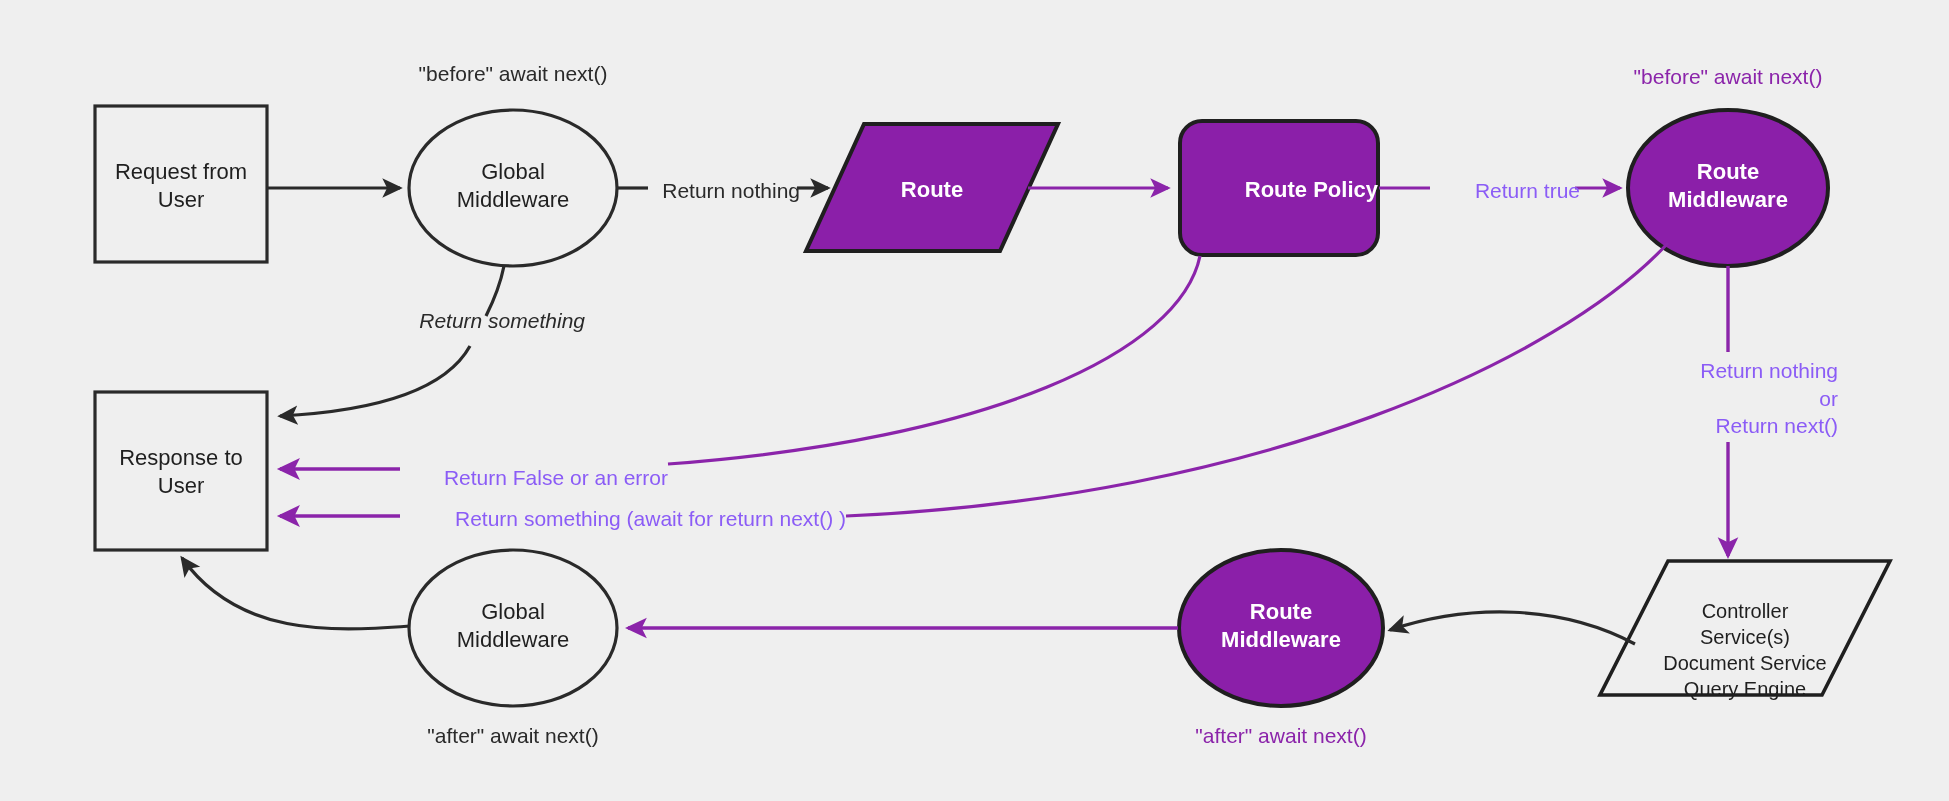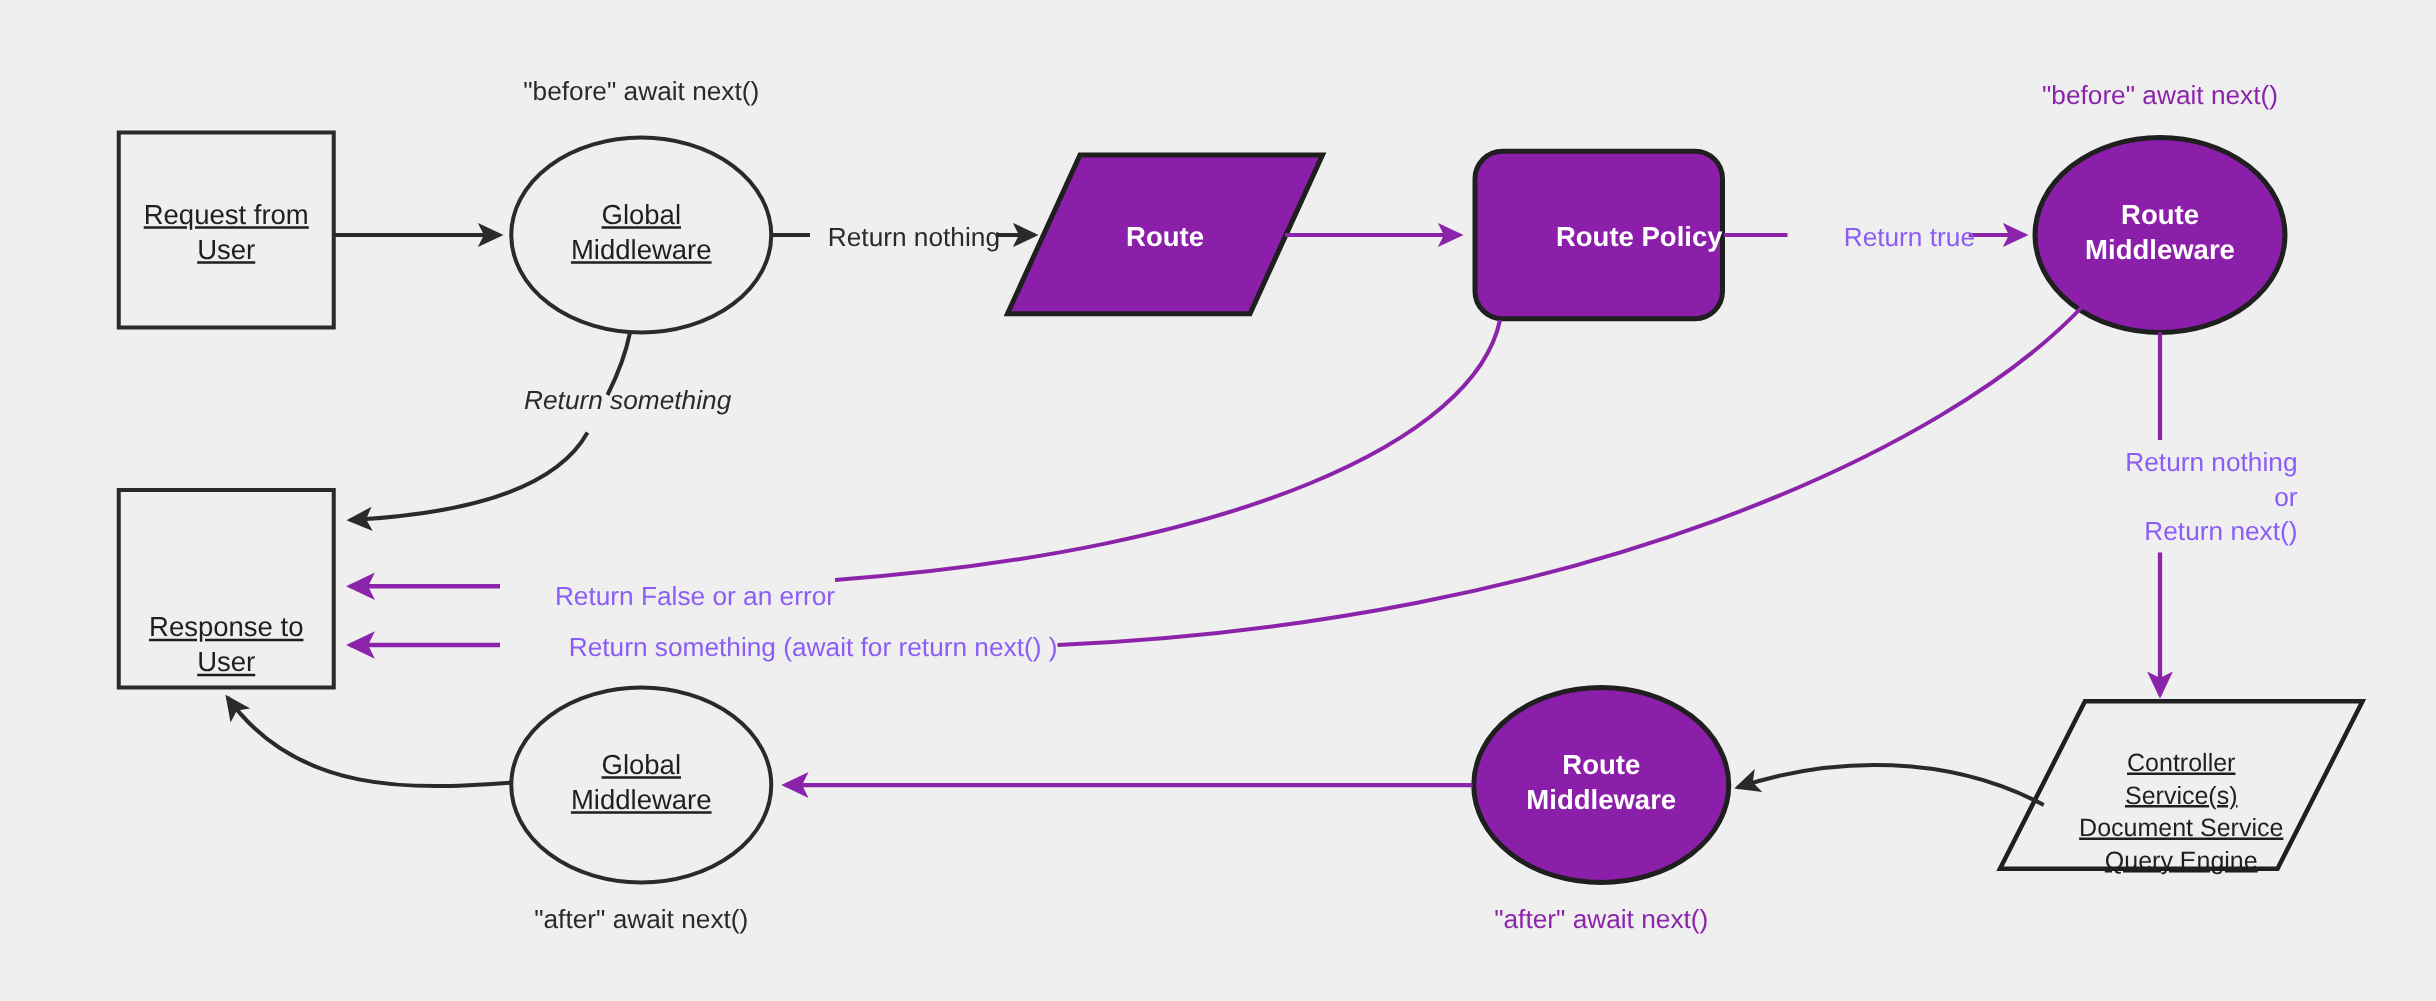--- a/index.html
+++ b/index.html
@@ -12,21 +12,21 @@
     position:relative;
   }
   #canvas{position:absolute;left:0;top:0;width:1949px;height:801px;}
   .node-label{
     position:absolute;
     text-align:center;
     pointer-events:none;
     line-height:1.28;
     white-space:pre-line;
   }
-  .dark-text{color:#1f1f1f;font-size:22px;font-weight:400;text-decoration:underline;}
+  .dark-text{color:#1f1f1f;font-size:22px;font-weight:400;}
   .white-bold{color:#ffffff;font-size:22px;font-weight:700;}
   .edge-label{
     position:absolute;
     text-align:right;
     font-size:21px;
     line-height:1.32;
     white-space:pre-line;
   }
   .edge-dark{color:#2a2a2a;}
   .edge-purple{color:#8b5cf6;}
@@ -101,21 +101,21 @@
 <div class="node-label dark-text" style="left:409px;top:158px;width:208px;">Global
 Middleware</div>
 
 <div class="node-label white-bold" style="left:832px;top:176px;width:200px;">Route</div>
 
 <div class="node-label white-bold" style="left:1180px;top:176px;width:198px;text-align:right;">Route Policy</div>
 
 <div class="node-label white-bold" style="left:1628px;top:158px;width:200px;">Route
 Middleware</div>
 
-<div class="node-label dark-text" style="left:95px;top:444px;width:172px;margin-top:44px;">Response to
+<div class="node-label dark-text" style="left:95px;top:444px;width:172px;">Response to
 User</div>
 
 <div class="node-label dark-text" style="left:409px;top:598px;width:208px;">Global
 Middleware</div>
 
 <div class="node-label white-bold" style="left:1181px;top:598px;width:200px;">Route
 Middleware</div>
 
 <div class="node-label dark-text small-stack" style="left:1638px;top:577px;width:214px;">Controller
 Service(s)

